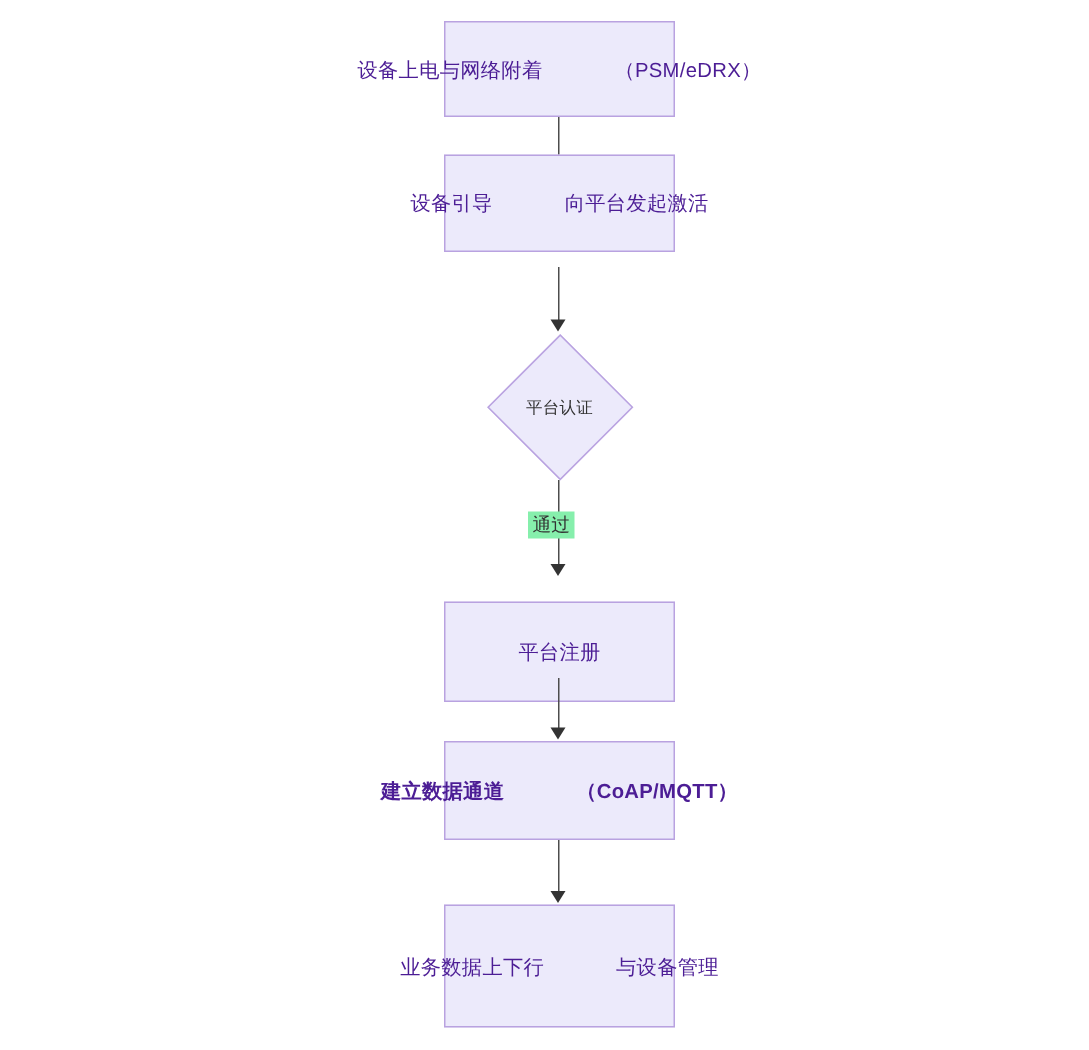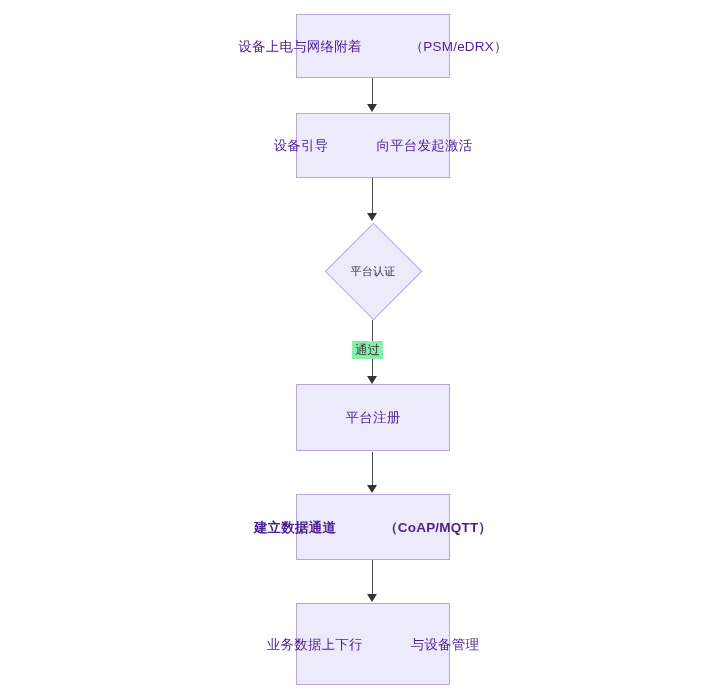--- a/index.html
+++ b/index.html
@@ -42,22 +42,22 @@
     white-space: nowrap;
     gap: 48px;
   }
 
   .node .line2 { display: block; }
 
   
   .proc { left: 296px; width: 154px; }
 
   #node-power    { top: 14px;  height: 64px; }
-  #node-bootstrap{ top: 113px; height: 65px; }
-  #node-register { top: 384px; height: 67px; }
+  #node-bootstrap{ top: 103px; height: 65px; }
+  #node-register { top: 401px; height: 67px; }
   #node-channel  { top: 494px; height: 66px; font-weight: bold; }
   #node-business { top: 603px; height: 82px; }
 
   
   #node-auth-wrap {
     position: absolute;
     left: 324px;
     top: 222px;
     width: 98px;
     height: 98px;

